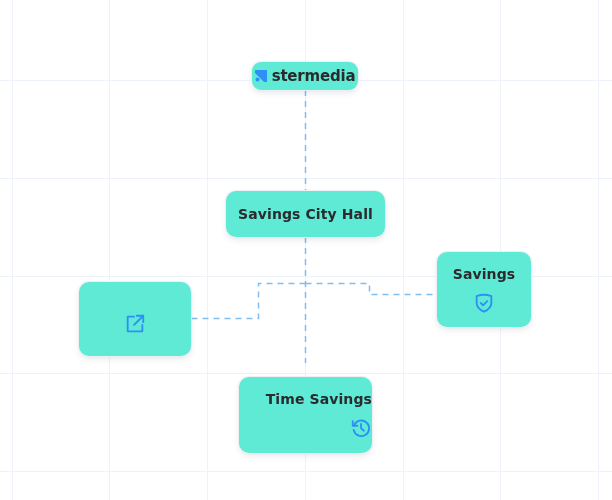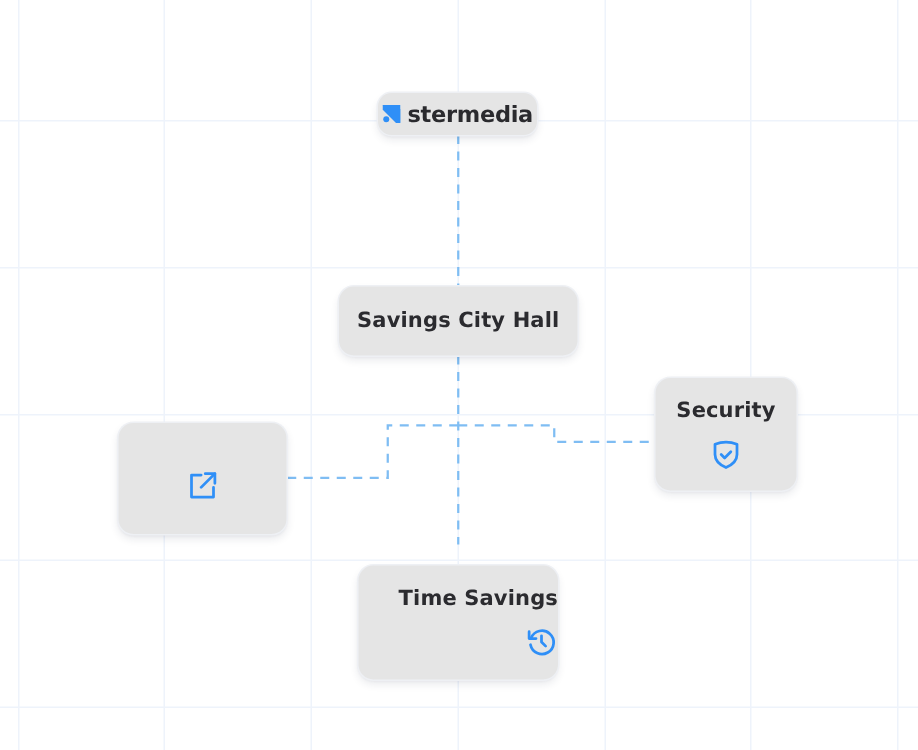--- a/index.html
+++ b/index.html
@@ -6,21 +6,21 @@
     body {
       width:612px; height:500px; position:relative; overflow:hidden;
       background:#ffffff;
       font-family:"DejaVu Sans", "Liberation Sans", sans-serif;
     }
     .grid { position:absolute; inset:0; }
     .gv { position:absolute; top:0; bottom:0; width:1px; background:#eef3fb; }
     .gh { position:absolute; left:0; right:0; height:1px; background:#eef3fb; }
     svg.connectors { position:absolute; left:0; top:0; }
     .card {
-      position:absolute; background:#e5e5e5; border-radius:10px;
+      position:absolute; background:#5eead4; border-radius:10px;
       box-shadow: 0 0 0 1px #eef0f4, 0 3px 6px rgba(30,40,70,0.10), 0 1px 2px rgba(30,40,70,0.06);
       display:flex; flex-direction:column; align-items:center; justify-content:center;
       box-sizing:border-box;
     }
     .card .label {
       font-weight:bold; color:#2b2b2f; font-size:14px; letter-spacing:0.1px; white-space:nowrap;
     }
     .card .icon { margin-top:10px; width:22px; height:22px; }
     .logo-card { flex-direction:row; gap:5px; }
     .logo-text { font-weight:bold; font-size:15px; color:#2a2a2e; letter-spacing:-0.2px; }
@@ -69,21 +69,21 @@
   <svg class="icon" viewBox="0 0 24 24">
     <g fill="none" stroke="#2f8ff7" stroke-width="2" stroke-linecap="round" stroke-linejoin="round">
       <path d="M11 4 H4 V20 H20 V13"></path>
       <path d="M14 3 H21 V10"></path>
       <path d="M21 3 L11 13"></path>
     </g>
   </svg>
 </div>
 
 <div class="card" style="left:437px; top:252px; width:94px; height:75px;">
-  <span class="label">Security</span>
+  <span class="label">Savings</span>
   <svg class="icon" viewBox="0 0 24 24">
     <g fill="none" stroke="#2f8ff7" stroke-width="2" stroke-linecap="round" stroke-linejoin="round">
       <path d="M4 4.5 Q12 1.5 20 4.5 V12 Q20 18 12 21.5 Q4 18 4 12 Z"></path>
       <path d="M8.5 12 L11 14.5 L15.5 10"></path>
     </g>
   </svg>
 </div>
 
 <div class="card" style="left:239px; top:377px; width:133px; height:76px;align-items:flex-end;">
   <span class="label">Time Savings</span>

